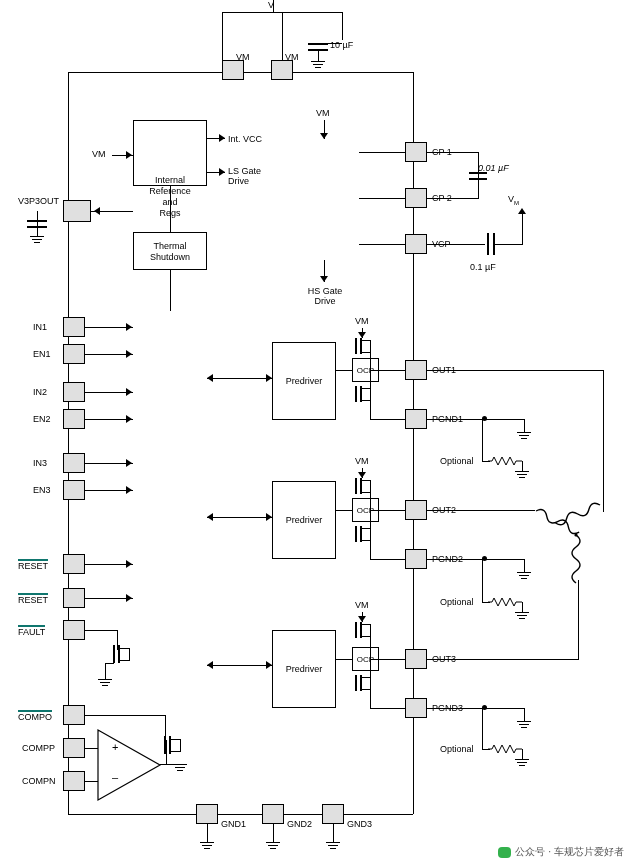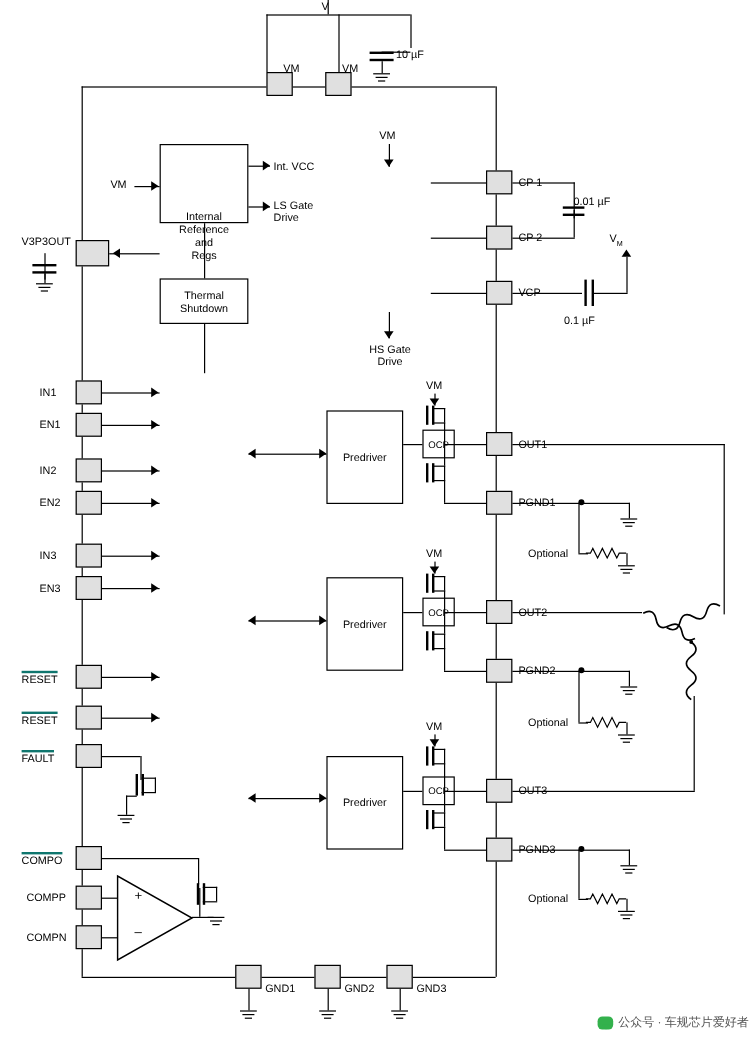--- a/index.html
+++ b/index.html
@@ -102,21 +102,21 @@
   <div class="ln h" style="left:470px;top:166px;width:2px;height:0;"></div>
 
   <div class="ln h" style="left:359px;top:198px;width:48px;"></div>
   <div class="pin" style="left:405px;top:188px;"></div>
   <div class="lbl" style="left:432px;top:193px;">CP 2</div>
   <div class="ln h" style="left:427px;top:198px;width:52px;"></div>
   <div class="ln v" style="left:478px;top:175px;height:23px;"></div>
 
   <div class="ln h" style="left:469px;top:172px;width:18px;height:2px;"></div>
   <div class="ln h" style="left:469px;top:178px;width:18px;height:2px;"></div>
-  <div class="lbl" style="left:478px;top:163px;">0.01 µF</div>
+  <div class="lbl" style="left:478px;top:163px;font-style:italic;">0.01 µF</div>
 
   <div class="ln h" style="left:359px;top:244px;width:48px;"></div>
   <div class="pin" style="left:405px;top:234px;"></div>
   <div class="lbl" style="left:432px;top:239px;">VCP</div>
   <div class="ln h" style="left:427px;top:244px;width:58px;"></div>
 
   <div class="ln v" style="left:487px;top:233px;height:22px;width:2px;"></div>
   <div class="ln v" style="left:493px;top:233px;height:22px;width:2px;"></div>
   <div class="ln h" style="left:495px;top:244px;width:28px;"></div>
   <div class="ln v" style="left:522px;top:214px;height:30px;"></div>

